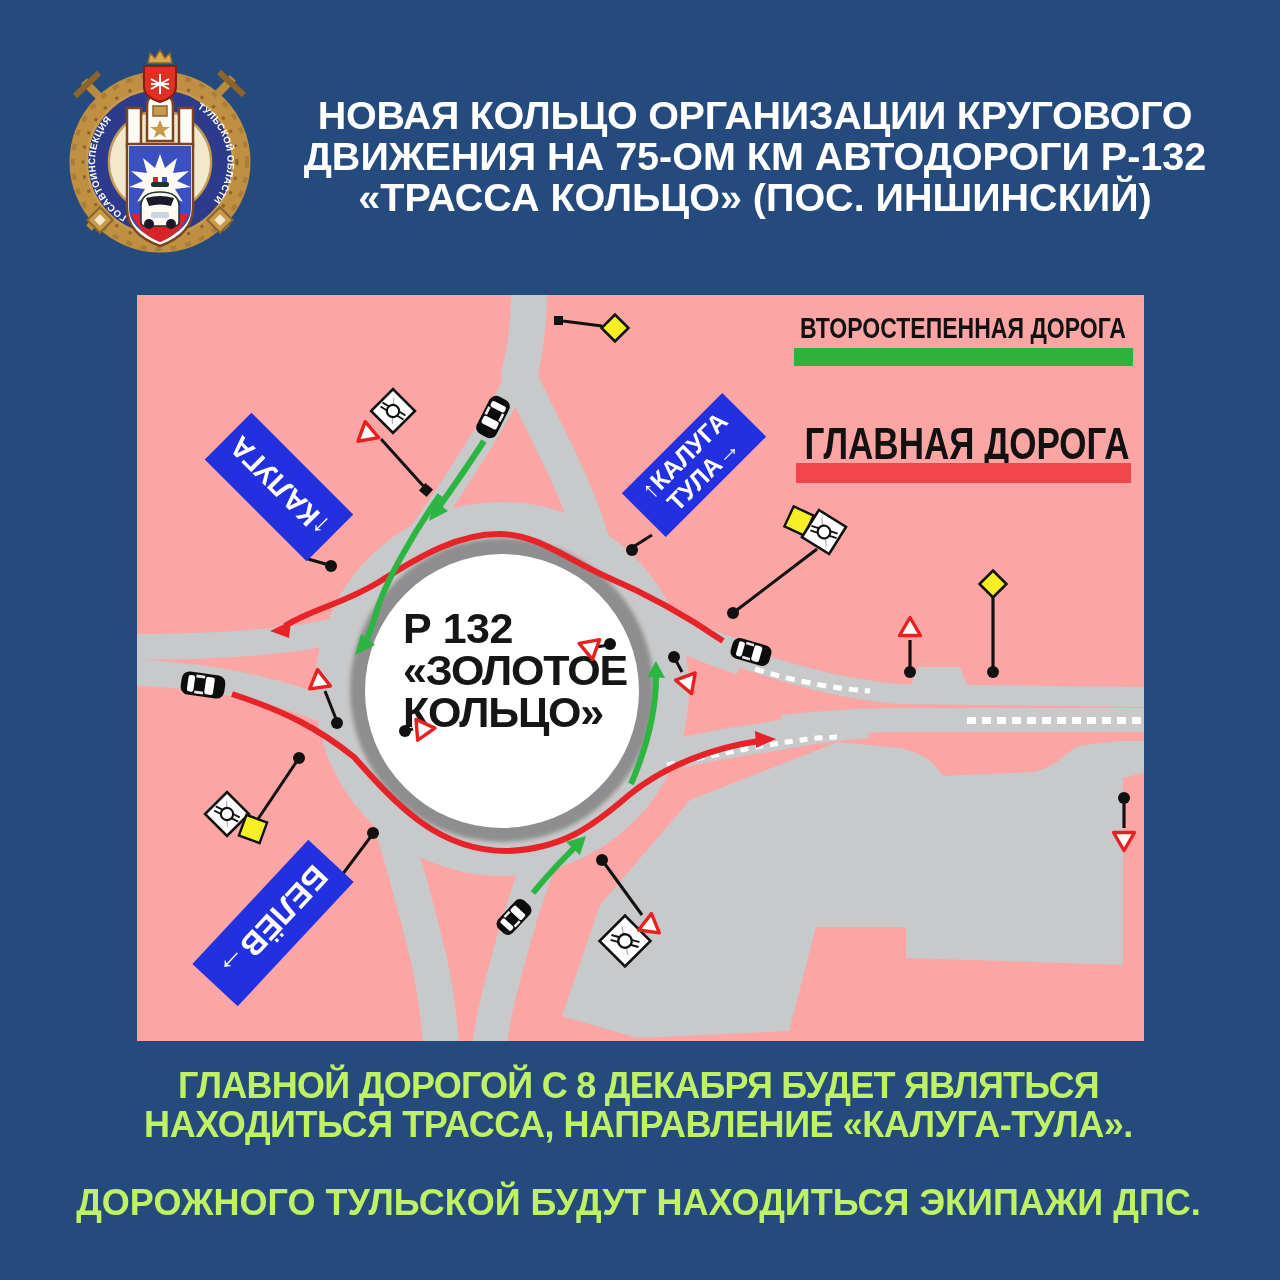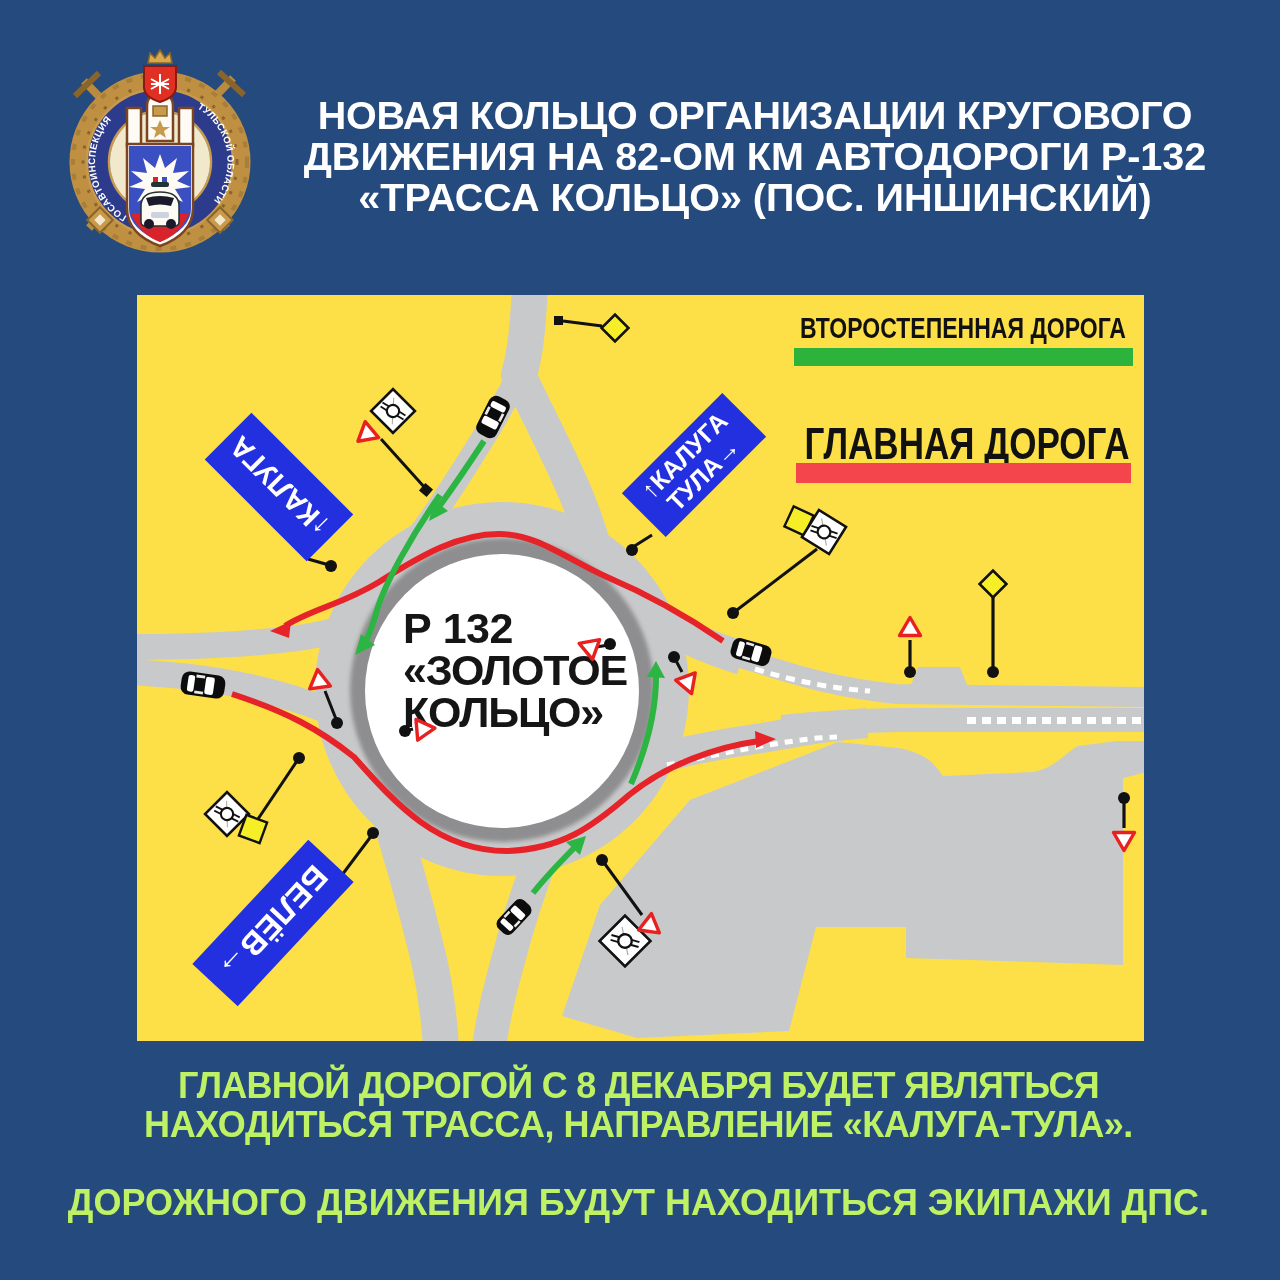--- a/index.html
+++ b/index.html
@@ -2,29 +2,29 @@
 <html><head>
 <meta charset="utf-8">
 <style>
   html,body{margin:0;padding:0;}
   body{width:1280px;height:1280px;background:#254a7d;position:relative;overflow:hidden;
        font-family:"Liberation Sans", sans-serif;}
   .title{position:absolute;left:0;top:95px;width:1510px;text-align:center;
          color:#fff;font-weight:bold;font-size:39.5px;line-height:41px;white-space:nowrap;}
   .bottom{position:absolute;left:0;top:1066px;width:1277px;text-align:center;
          color:#bef264;font-weight:bold;font-size:36px;line-height:39px;white-space:nowrap;}
-  .panel{position:absolute;left:137px;top:295px;width:1007px;height:746px;background:#fde047;}
+  .panel{position:absolute;left:137px;top:295px;width:1007px;height:746px;background:#fca5a5;}
   .emblem{position:absolute;left:67px;top:46px;}
 </style>
 </head>
 <body>
 
-<div class="title"><span id="t1" style="letter-spacing:-0.3px">НОВАЯ КОЛЬЦО ОРГАНИЗАЦИИ КРУГОВОГО</span><br><span id="t2">ДВИЖЕНИЯ НА 82-ОМ КМ АВТОДОРОГИ Р-132</span><br><span id="t3">«ТРАССА КОЛЬЦО» (ПОС. ИНШИНСКИЙ)</span></div>
-
-<div class="bottom"><span id="b1" style="letter-spacing:-0.75px">ГЛАВНОЙ ДОРОГОЙ С 8 ДЕКАБРЯ БУДЕТ ЯВЛЯТЬСЯ</span><br><span id="b2" style="letter-spacing:-0.45px">НАХОДИТЬСЯ ТРАССА, НАПРАВЛЕНИЕ «КАЛУГА-ТУЛА».</span><br><br><span id="b4">ДОРОЖНОГО ДВИЖЕНИЯ БУДУТ НАХОДИТЬСЯ ЭКИПАЖИ ДПС.</span></div>
+<div class="title"><span id="t1" style="letter-spacing:-0.3px">НОВАЯ КОЛЬЦО ОРГАНИЗАЦИИ КРУГОВОГО</span><br><span id="t2">ДВИЖЕНИЯ НА 75-ОМ КМ АВТОДОРОГИ Р-132</span><br><span id="t3">«ТРАССА КОЛЬЦО» (ПОС. ИНШИНСКИЙ)</span></div>
+
+<div class="bottom"><span id="b1" style="letter-spacing:-0.75px">ГЛАВНОЙ ДОРОГОЙ С 8 ДЕКАБРЯ БУДЕТ ЯВЛЯТЬСЯ</span><br><span id="b2" style="letter-spacing:-0.45px">НАХОДИТЬСЯ ТРАССА, НАПРАВЛЕНИЕ «КАЛУГА-ТУЛА».</span><br><br><span id="b4">ДОРОЖНОГО ТУЛЬСКОЙ БУДУТ НАХОДИТЬСЯ ЭКИПАЖИ ДПС.</span></div>
 
 <div class="emblem">
 <svg width="186" height="208" viewBox="0 0 186 208">
 
 <line x1="17" y1="35" x2="160" y2="182" stroke="#b98b3e" stroke-width="8"></line>
 <line x1="166" y1="32" x2="22" y2="182" stroke="#b98b3e" stroke-width="8"></line>
 <line x1="8" y1="50" x2="32" y2="27" stroke="#8a6428" stroke-width="6"></line>
 <line x1="152" y1="26" x2="177" y2="49" stroke="#8a6428" stroke-width="6"></line>
 
 <circle cx="93" cy="116" r="77" fill="none" stroke="#bf8f42" stroke-width="27"></circle>

